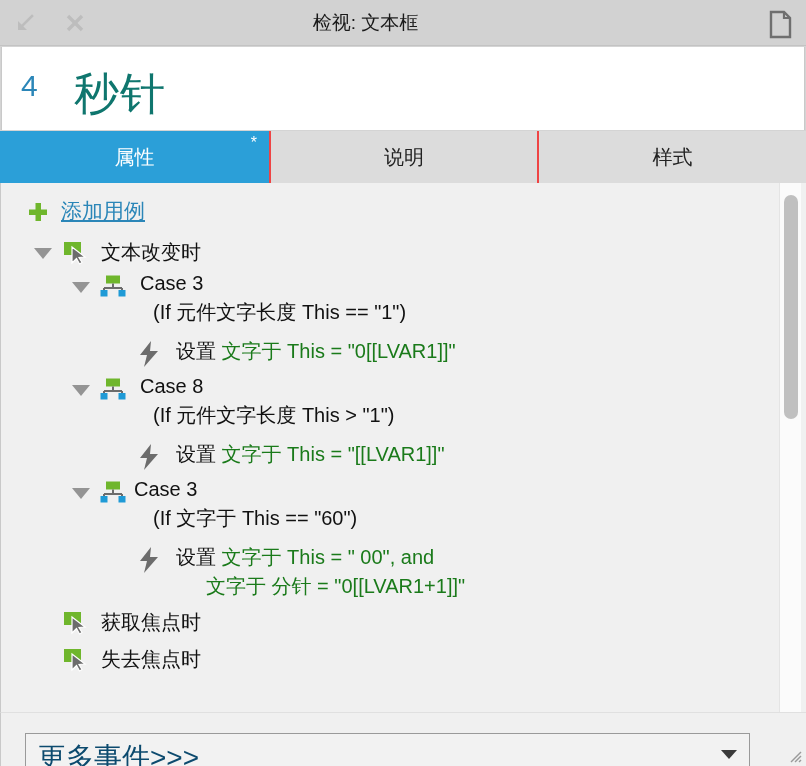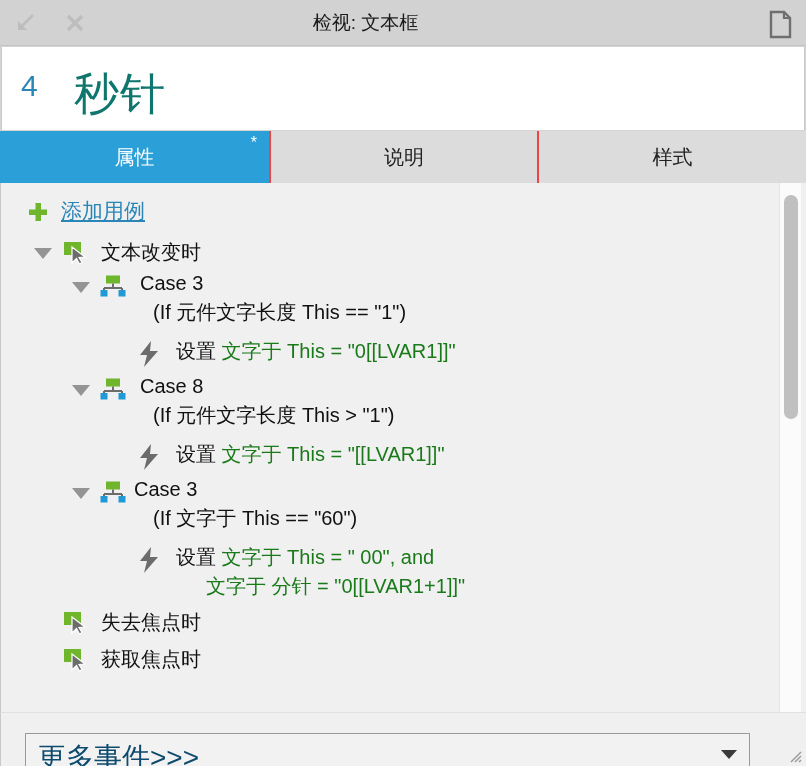--- a/index.html
+++ b/index.html
@@ -385,31 +385,31 @@
         </div>
       </div>
 
       <div class="node" style="height:37px;">
         <div class="evt-icon" style="left:62px; top:6px;">
           <svg width="26" height="24" viewBox="0 0 26 24">
             <rect x="1" y="1" width="17" height="13" fill="#6fb62c"></rect>
             <path d="M9 6 L9 22 L13.5 17.5 L16.5 23 L19 21.5 L16 16.5 L22 16 Z" fill="#6c6c6c" stroke="#ffffff" stroke-width="1.2"></path>
           </svg>
         </div>
-        <div class="label" style="left:100px; top:4px;">失去焦点时</div>
+        <div class="label" style="left:100px; top:4px;">获取焦点时</div>
       </div>
 
       <div class="node" style="height:37px;">
         <div class="evt-icon" style="left:62px; top:6px;">
           <svg width="26" height="24" viewBox="0 0 26 24">
             <rect x="1" y="1" width="17" height="13" fill="#6fb62c"></rect>
             <path d="M9 6 L9 22 L13.5 17.5 L16.5 23 L19 21.5 L16 16.5 L22 16 Z" fill="#6c6c6c" stroke="#ffffff" stroke-width="1.2"></path>
           </svg>
         </div>
-        <div class="label" style="left:100px; top:4px;">获取焦点时</div>
+        <div class="label" style="left:100px; top:4px;">失去焦点时</div>
       </div>
 
     </div>
   </div>
 
   <div id="vscroll">
     <div id="vthumb"></div>
   </div>
 
   <div id="bottombar">

